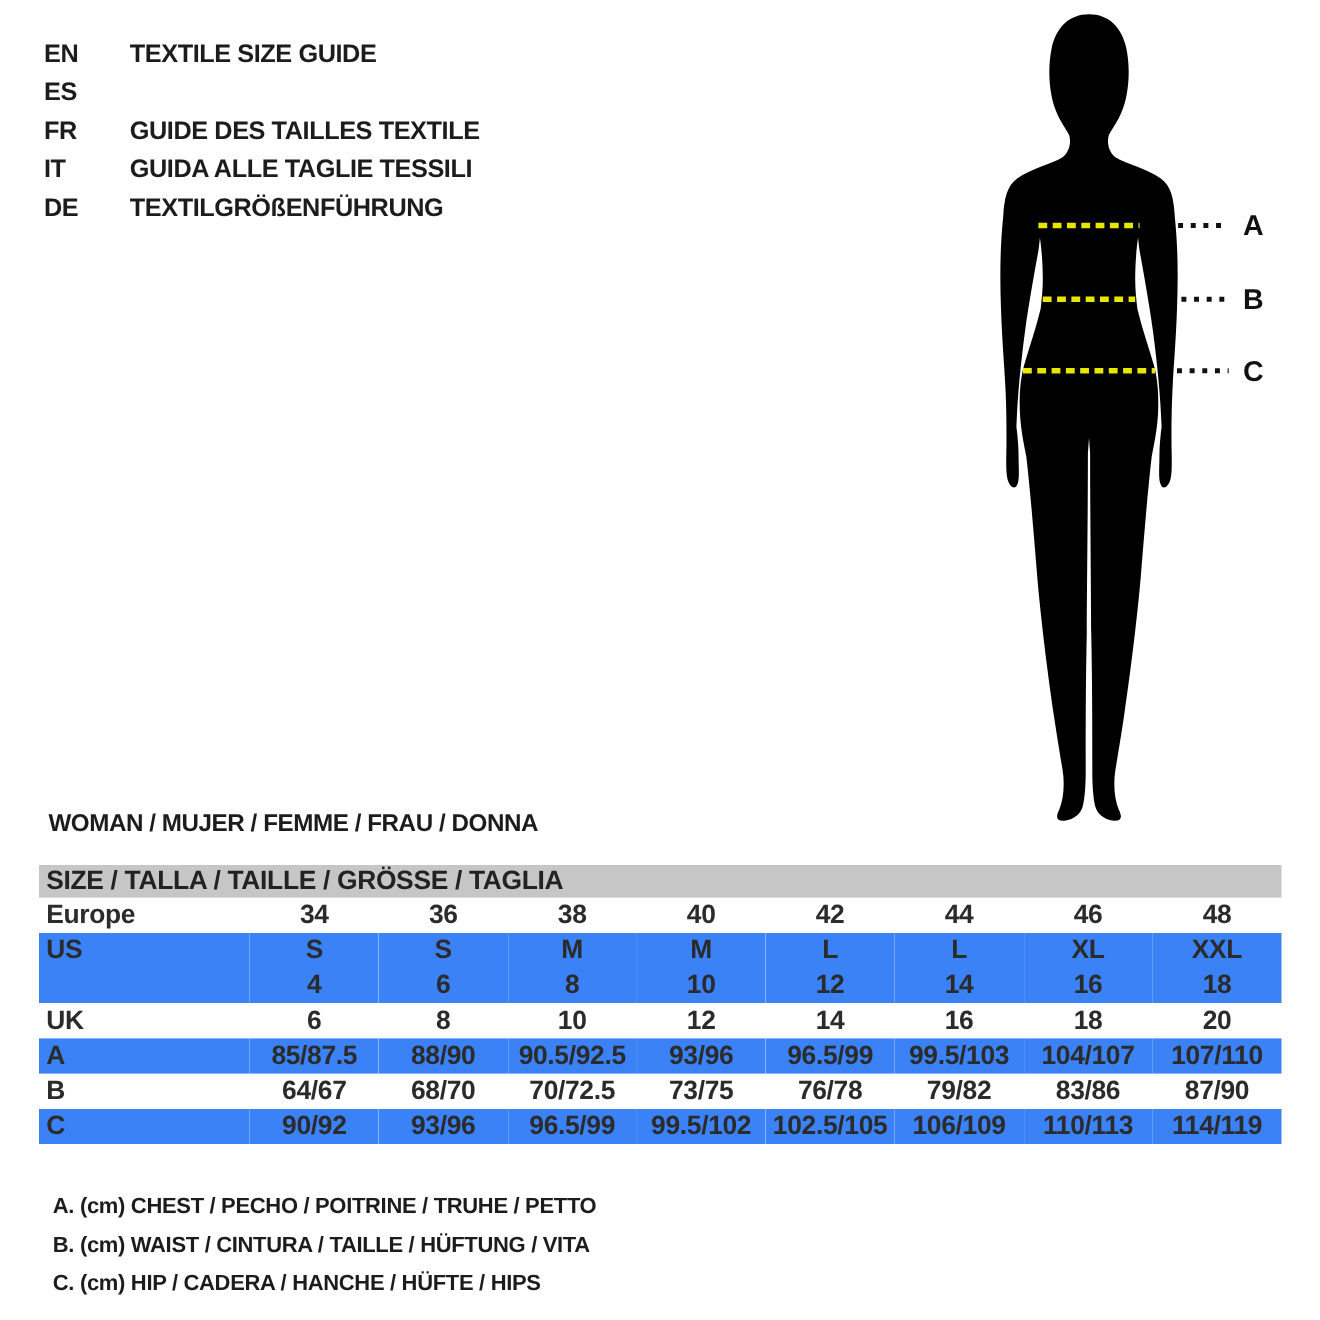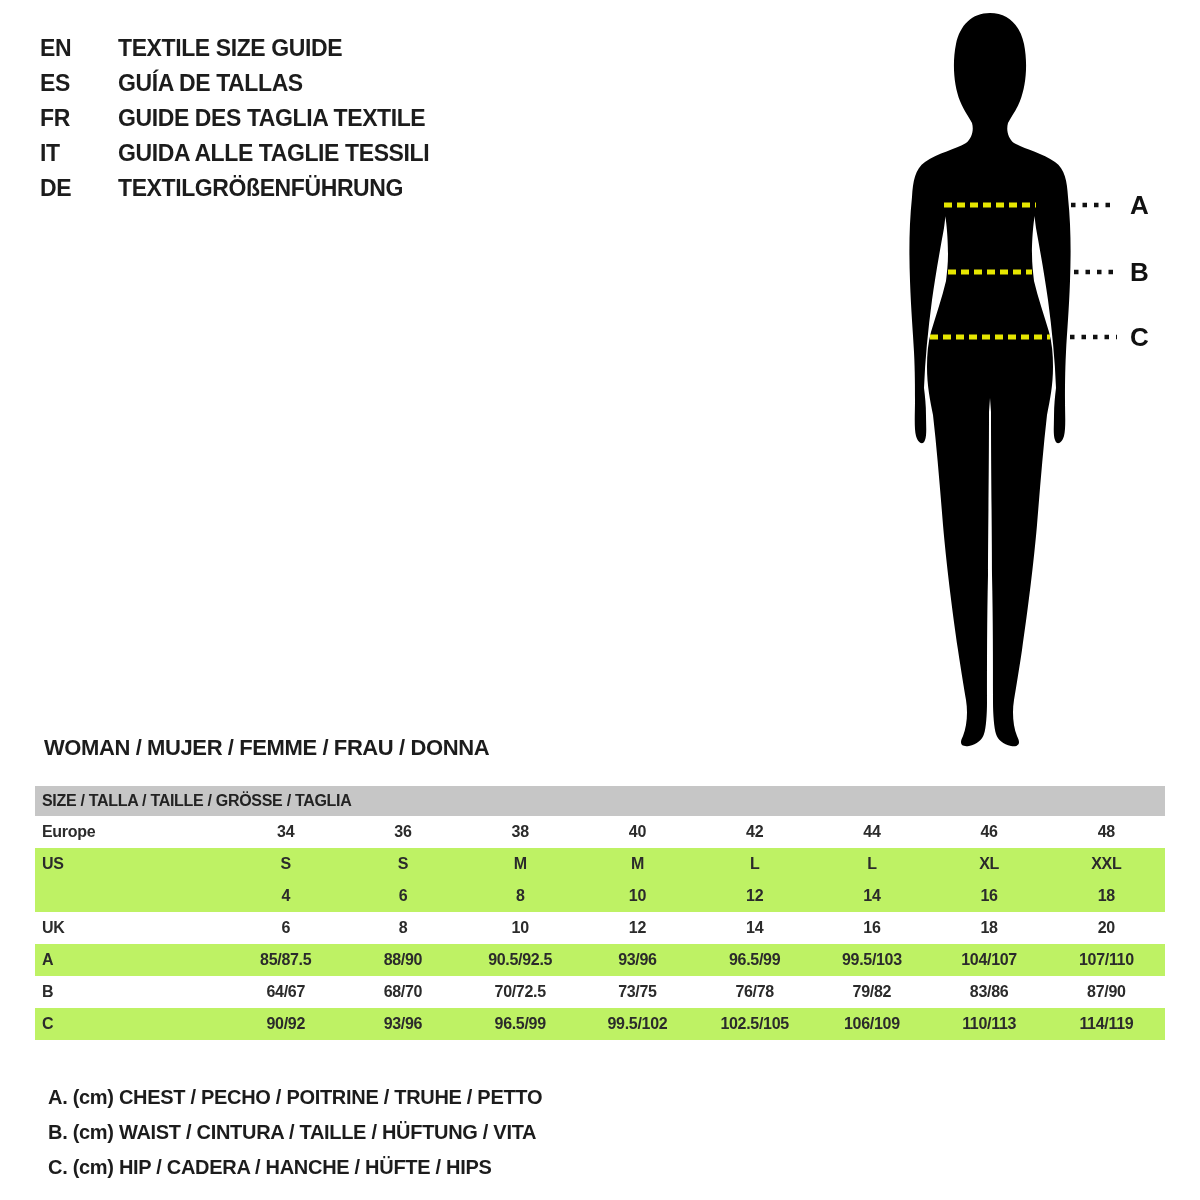--- a/index.html
+++ b/index.html
@@ -19,47 +19,46 @@
   
   .figure-wrap{position:absolute;left:870px;top:0;width:300px;height:760px;}
   .figure-wrap svg{display:block;width:300px;height:760px;}
   .abc-text{font-family:"Liberation Sans", sans-serif;font-size:26px;font-weight:bold;fill:#111;}
   
   .section-title{position:absolute;left:44px;top:735px;font-size:22px;font-weight:bold;letter-spacing:-0.4px;}
   
   .size-table{
     position:absolute;left:35px;top:786px;width:1130px;
     border-collapse:collapse;table-layout:fixed;
-    font-size:16px;font-weight:bold;color:#2b2b2b;letter-spacing:-0.3px;
+    font-size:24px;font-weight:bold;color:#2b2b2b;letter-spacing:-0.3px;
   }
   .size-table td{padding:0;vertical-align:middle;height:32px;text-align:center;overflow:hidden;white-space:nowrap;}
   .size-table td.rowlabel{text-align:left;padding-left:7px;}
   .size-table tr.thead td{background:#c6c6c6;height:30px;text-align:left;padding-left:7px;color:#222;}
-  .size-table tr.shaded td{background:#bef264;}
+  .size-table tr.shaded td{background:#3b82f6;}
   
   .legend{position:absolute;left:48px;top:1080px;}
   .legend-row{line-height:35px;font-size:20px;font-weight:bold;letter-spacing:-0.3px;white-space:nowrap;}
 </style>
 </head>
 <body>
 
 <div id="page">
 
   <div class="lang-list">
     <div class="lang-row">
       <span class="lang-code">EN</span>
       <span class="lang-label">TEXTILE SIZE GUIDE</span>
     </div>
     <div class="lang-row">
       <span class="lang-code">ES</span>
-      <span class="lang-label">GUÍA DE TALLAS</span>
     </div>
     <div class="lang-row">
       <span class="lang-code">FR</span>
-      <span class="lang-label">GUIDE DES TAGLIA TEXTILE</span>
+      <span class="lang-label">GUIDE DES TAILLES TEXTILE</span>
     </div>
     <div class="lang-row">
       <span class="lang-code">IT</span>
       <span class="lang-label">GUIDA ALLE TAGLIE TESSILI</span>
     </div>
     <div class="lang-row">
       <span class="lang-code">DE</span>
       <span class="lang-label">TEXTILGRÖßENFÜHRUNG</span>
     </div>
   </div>

